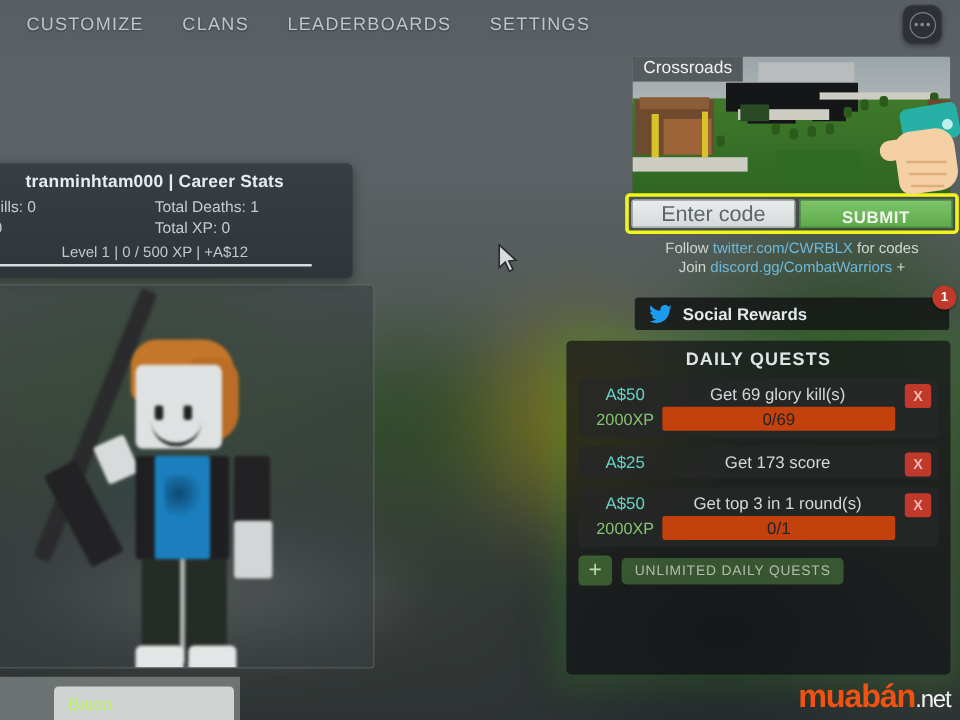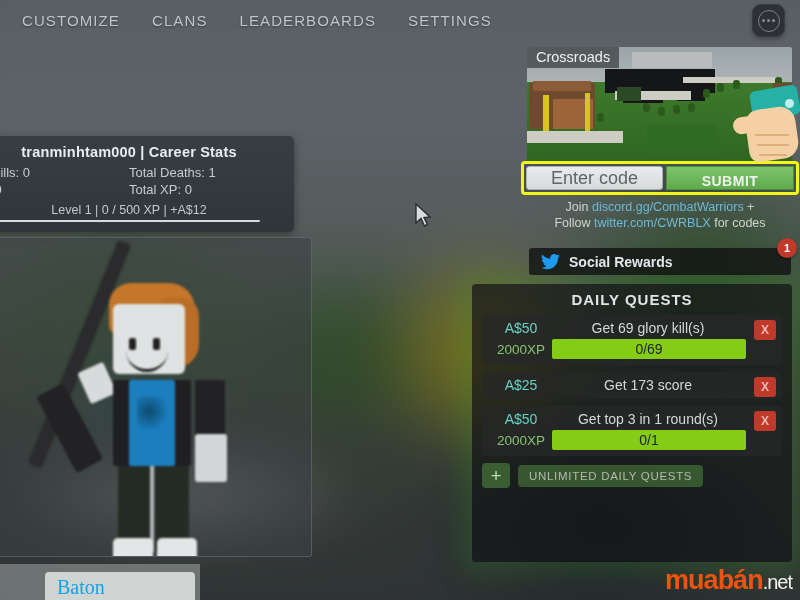--- a/index.html
+++ b/index.html
@@ -131,21 +131,21 @@
   .rb-stick { left:187px; top:228px; width:4px; height:86px; background:#aeb3b3; }
   .rb-shoeL { left:150px; top:300px; width:40px; height:26px; background:#e3e6e6; border-radius:5px 5px 8px 8px; }
   .rb-shoeR { left:194px; top:300px; width:40px; height:26px; background:#e3e6e6; border-radius:5px 5px 8px 8px; }
 
   
   #baton-label {
     position:absolute; left:45px; top:572px; width:150px; height:30px; z-index:5;
     background:rgba(222,226,224,.88); border-radius:4px 4px 0 0;
     display:flex; align-items:center; padding-left:12px;
   }
-  #baton-label span { color:#0ea5e9; font-size:20px;font-family:Liberation Serif, serif; }
+  #baton-label span { color:#bef264; font-size:14px; }
   #baton-strip {
     position:absolute; left:-40px; top:564px; width:240px; height:36px; z-index:4;
     background:rgba(160,166,166,.55);
   }
 
   
   #map-card {
     position:absolute; left:527px; top:47px; width:265px; height:115px; z-index:5;
     overflow:hidden; border-radius:2px; background:#4f5a50;
   }
@@ -244,21 +244,21 @@
   .quest .cash { width:62px; color:#67d2c4; font-size:14px; text-align:center; }
   .quest .desc { flex:1 1 auto; text-align:center; color:#d3d8da; font-size:14px; padding-right:30px; }
   .quest .xbtn {
     position:absolute; right:6px; top:5px; width:22px; height:20px;
     background:#c0392b; border-radius:3px; color:#f0b8b2; font-size:12px;
     display:flex; align-items:center; justify-content:center; font-weight:bold;
   }
   .quest .r2 { display:flex; align-items:center; margin-top:3px; }
   .quest .xp { width:62px; color:#86c473; font-size:13.5px; text-align:center; }
   .quest .bar {
-    flex:1 1 auto; height:20px; background:#84cc16; border-radius:2px;
+    flex:1 1 auto; height:20px; background:#c2410c; border-radius:2px;
     display:flex; align-items:center; justify-content:center;
     margin-right:28px;
   }
   .quest .bar span { color:#20242a; font-size:14px; }
   #unlimited { display:flex; align-items:center; gap:8px; margin-top:2px; }
   #unlimited .plus {
     width:28px; height:25px; background:rgba(78,130,62,.62); border-radius:4px;
     color:#b9d9ae; font-size:19px; display:flex; align-items:center; justify-content:center;
     line-height:1;
   }
@@ -397,22 +397,22 @@
 <div id="code-row">
   <div id="code-input">
     <span>Enter code</span>
   </div>
   <div id="submit-btn">
     <span>SUBMIT</span>
   </div>
 </div>
 
 <div id="join-text">
+  <div><span>Follow </span><span class="lnk">twitter.com/CWRBLX</span><span> for codes</span></div>
   <div><span>Join </span><span class="lnk">discord.gg/CombatWarriors</span><span> +</span></div>
-  <div><span>Follow </span><span class="lnk">twitter.com/CWRBLX</span><span> for codes</span></div>
 </div>
 
 <div id="social">
   <svg width="19" height="16" viewBox="0 0 24 20">
     <path fill="#1d9bf0" d="M24 2.4a9.6 9.6 0 0 1-2.83.78A4.93 4.93 0 0 0 23.34.38a9.86 9.86 0 0 1-3.13 1.2A4.92 4.92 0 0 0 11.8 6.03 13.96 13.96 0 0 1 1.67.67a4.92 4.92 0 0 0 1.52 6.57A4.9 4.9 0 0 1 .96 6.6v.06a4.92 4.92 0 0 0 3.95 4.83 4.96 4.96 0 0 1-2.22.08 4.93 4.93 0 0 0 4.6 3.42A9.87 9.87 0 0 1 0 17.04 13.92 13.92 0 0 0 7.55 19.2c9.05 0 14-7.5 14-14v-.64A10 10 0 0 0 24 2.4z"></path>
   </svg>
   <span class="label">Social Rewards</span>
   <span class="badge">1</span>
 </div>
 

